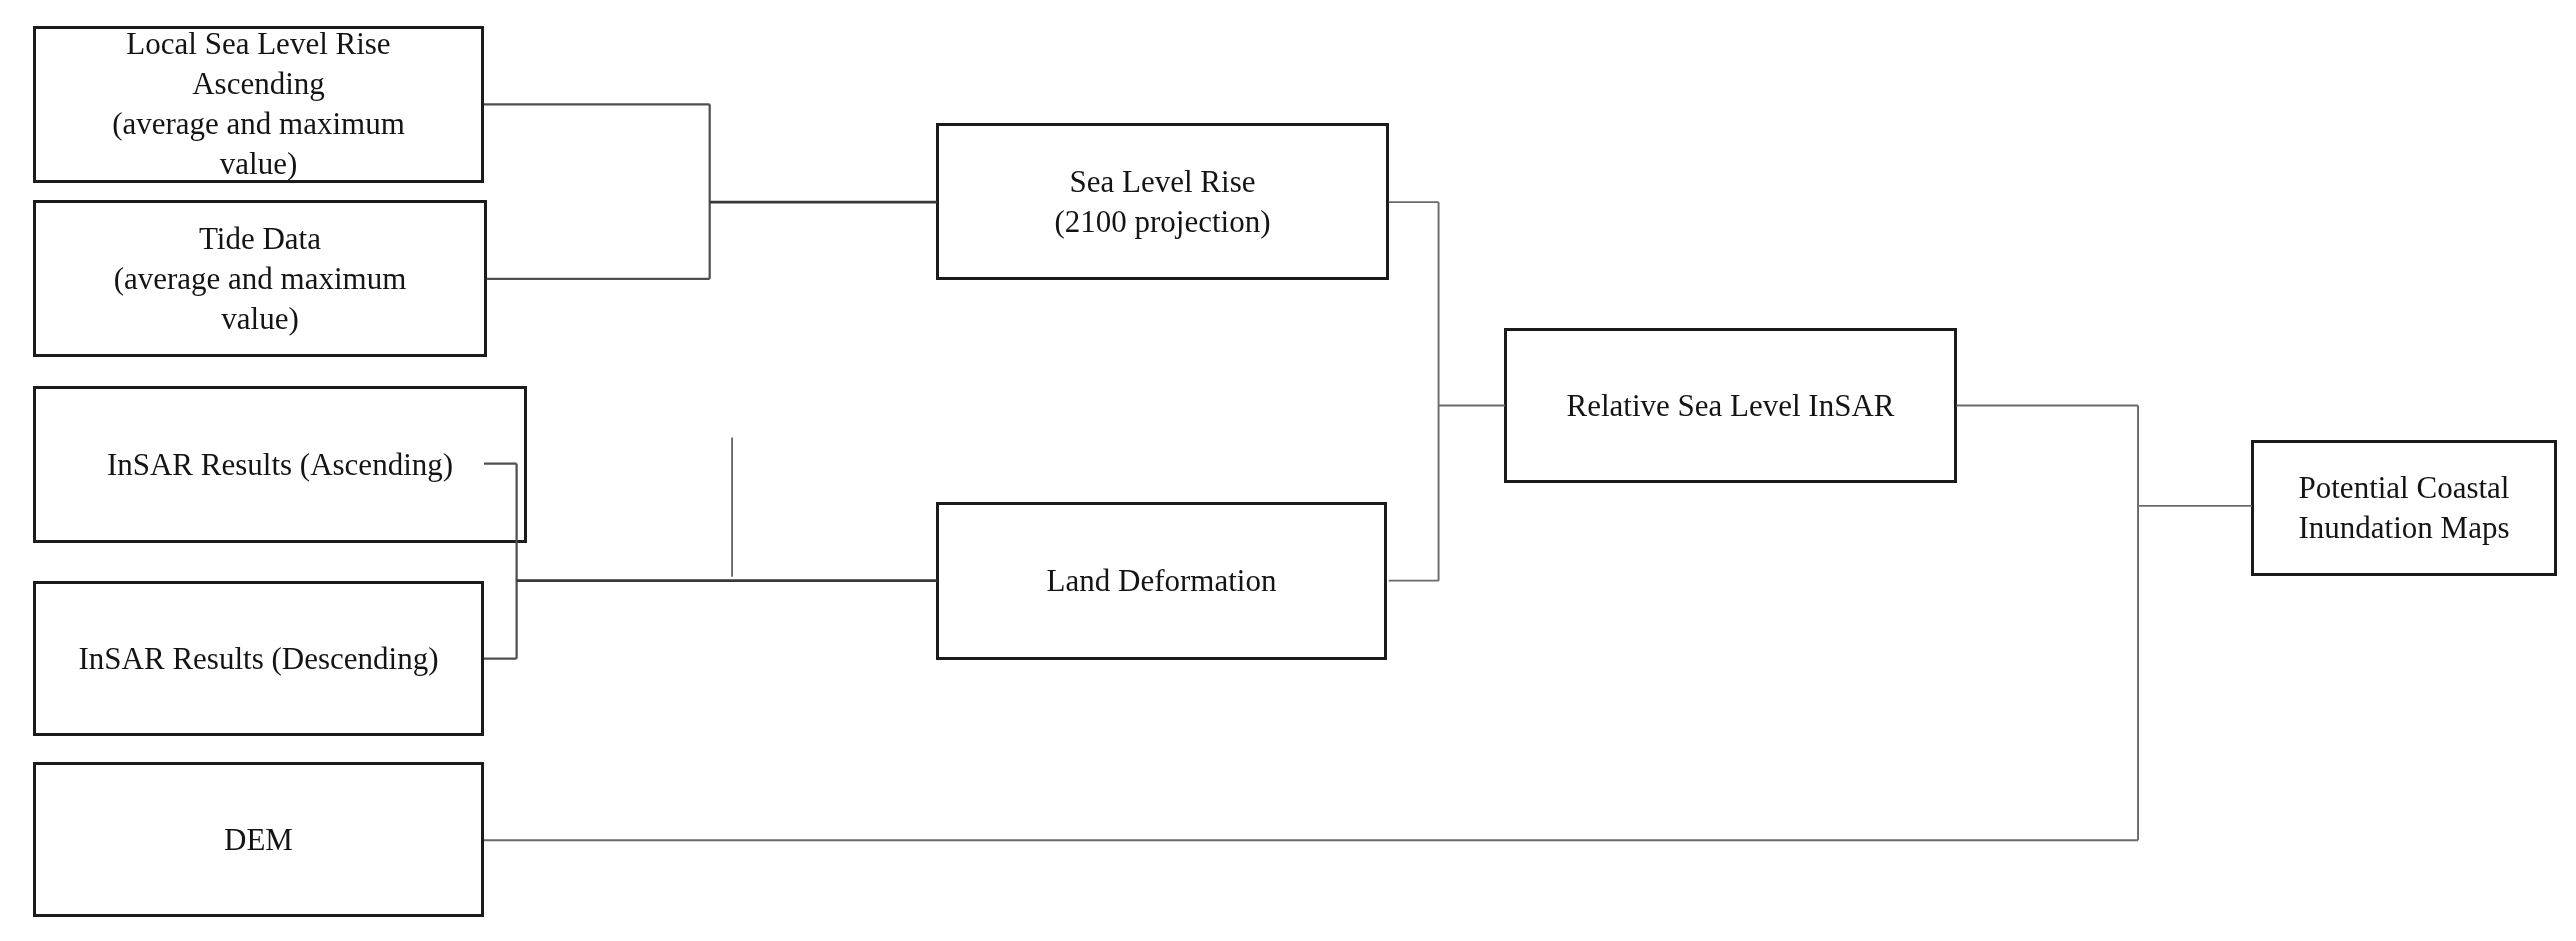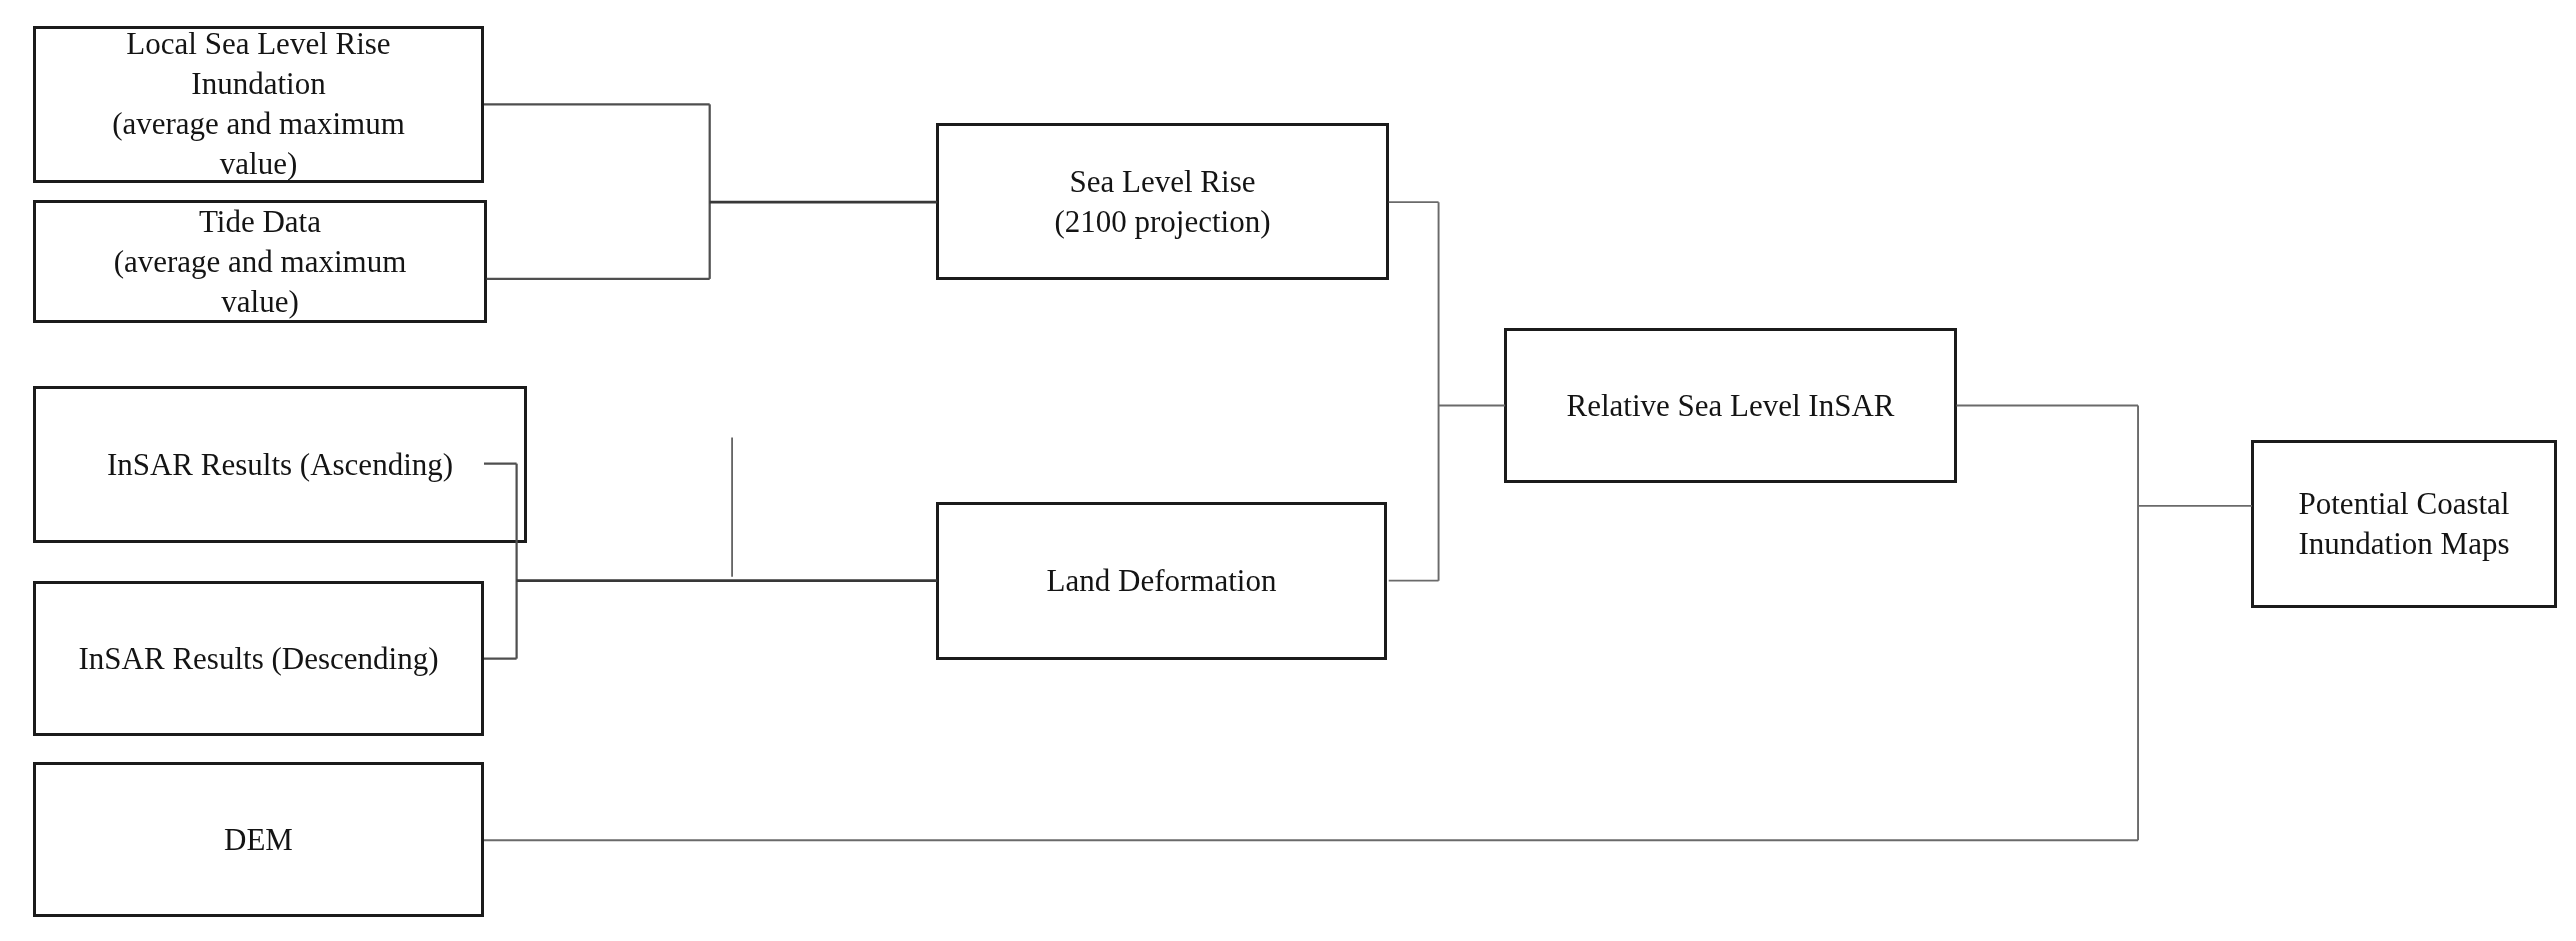--- a/index.html
+++ b/index.html
@@ -54,26 +54,26 @@
   .c-thin{stroke:var(--connector-mid,#4f4f4f);stroke-width:2.5;}
   .arrow-fill{fill:var(--arrowhead,#0f0f0f);}
 </style>
 </head>
 <body>
 
 <div class="canvas">
 
   <div class="node" style="left:33px;top:25.6px;width:451px;height:157px">
     <span class="line">Local Sea Level Rise</span>
-    <span class="line">Inundation</span>
+    <span class="line">Ascending</span>
     <span class="line">(average and maximum</span>
     <span class="line">value)</span>
   </div>
 
-  <div class="node" style="left:33px;top:200px;width:454px;height:123px">
+  <div class="node" style="left:33px;top:200px;width:454px;height:157px">
     <span class="line">Tide Data</span>
     <span class="line">(average and maximum</span>
     <span class="line">value)</span>
   </div>
 
   <div class="node" style="left:33px;top:386px;width:494px;height:157px">
     <span class="line">InSAR Results (Ascending)</span>
   </div>
 
   <div class="node" style="left:33px;top:581px;width:451px;height:155px">
@@ -91,21 +91,21 @@
   </div>
 
   <div class="node" style="left:936px;top:502px;width:451px;height:158px">
     <span class="line">Land Deformation</span>
   </div>
 
   <div class="node" style="left:1504px;top:328px;width:453px;height:155px">
     <span class="line">Relative Sea Level InSAR</span>
   </div>
 
-  <div class="node" style="left:2251px;top:440px;width:306px;height:168px">
+  <div class="node" style="left:2251px;top:440px;width:306px;height:136px">
     <span class="line">Potential Coastal</span>
     <span class="line">Inundation Maps</span>
   </div>
 
   <svg class="connector-layer" width="2576" height="942" viewBox="0 0 4029 1473" xmlns="http://www.w3.org/2000/svg">
     <defs>
       <marker id="arrow" markerUnits="userSpaceOnUse" markerWidth="54" markerHeight="44" refX="52" refY="22" orient="auto">
         <path class="arrow-fill" d="M0,2 L52,22 L0,42 Z"></path>
       </marker>
       <marker id="arrow-small" markerUnits="userSpaceOnUse" markerWidth="40" markerHeight="36" refX="38" refY="18" orient="auto">

